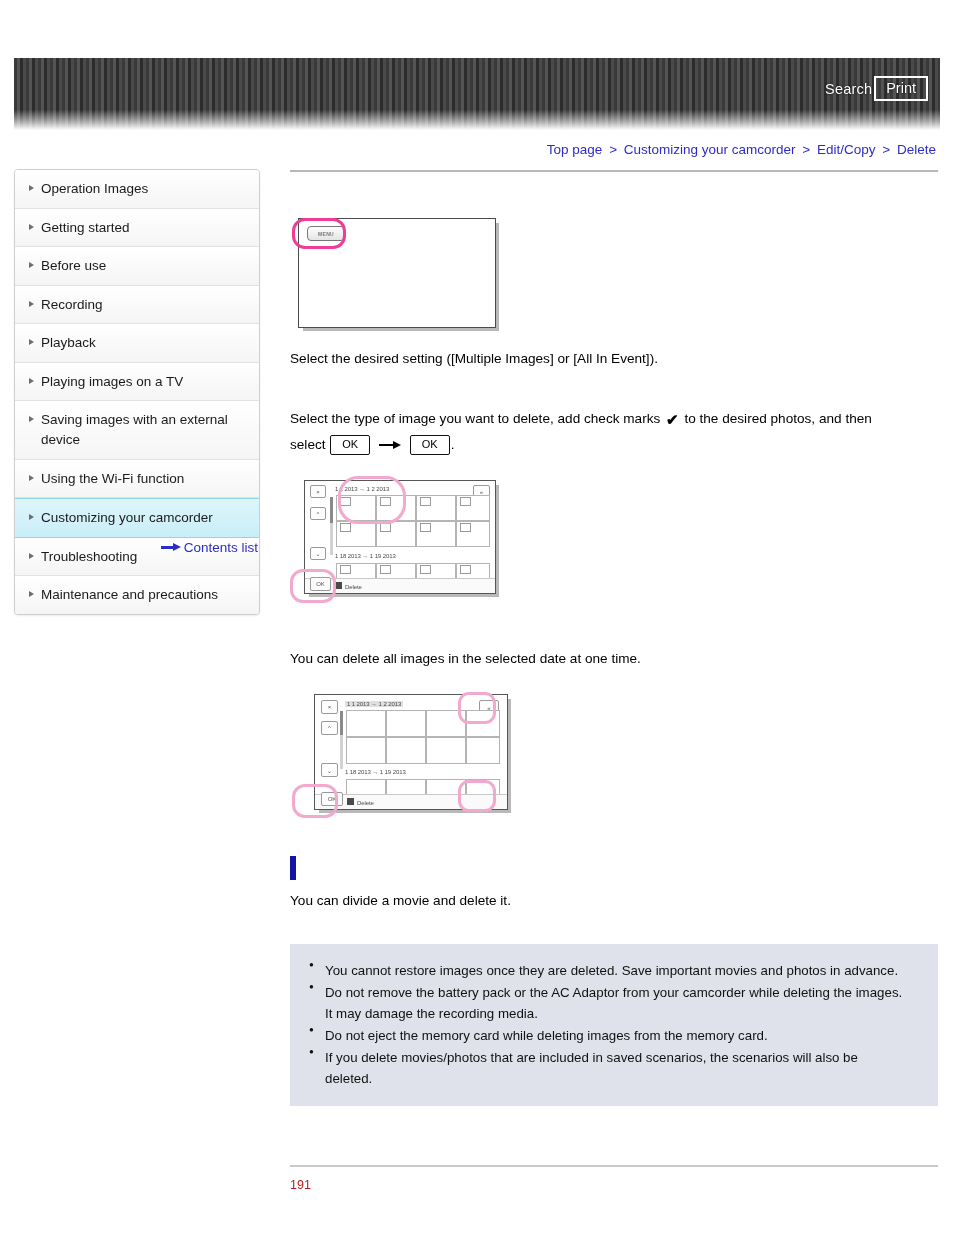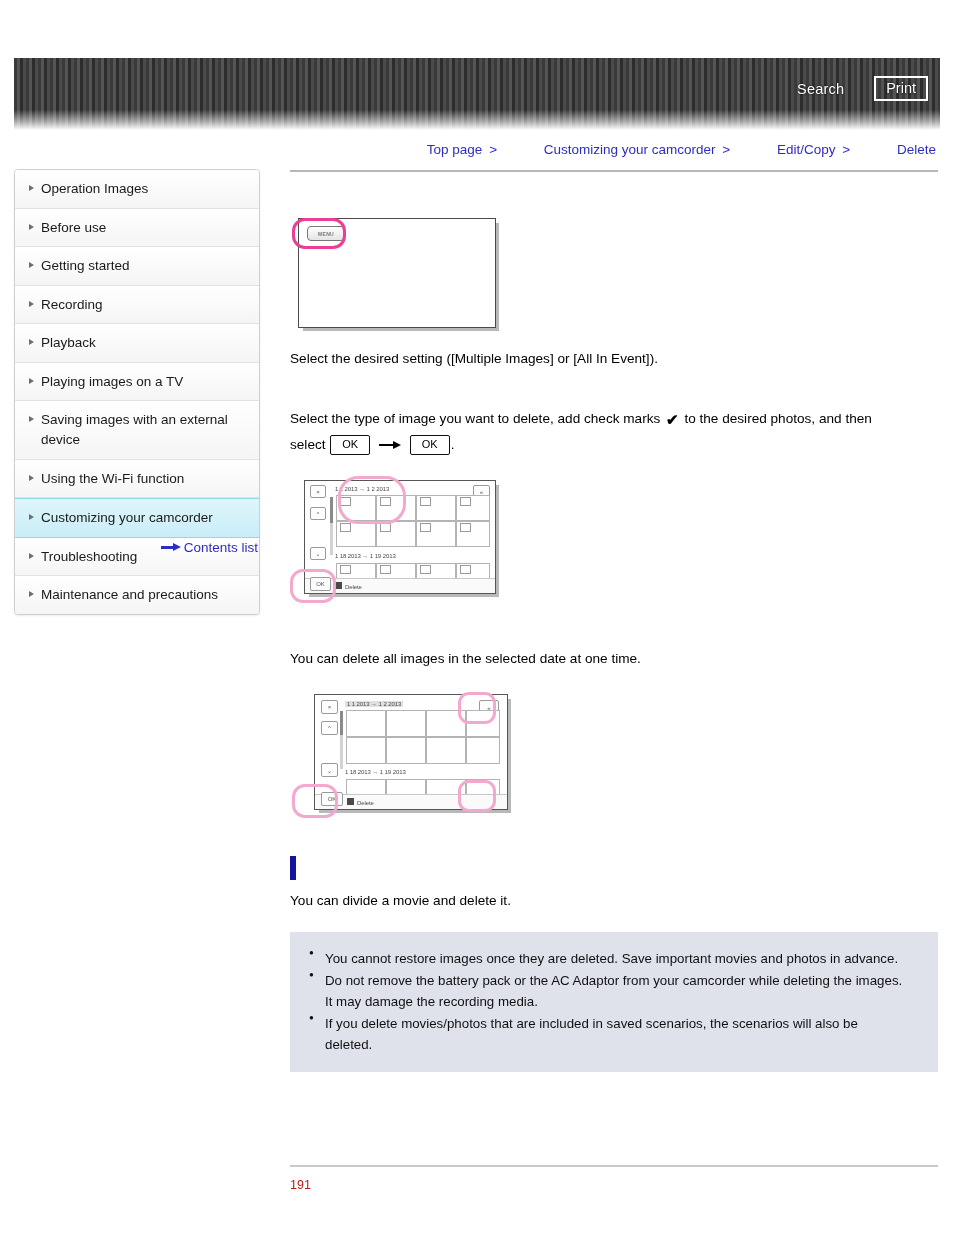--- a/index.html
+++ b/index.html
@@ -36,21 +36,21 @@
          #2c2c2c 6px, #2c2c2c 9px,
          #4a4a4a 9px, #4a4a4a 12px);
     overflow: hidden;
   }
   .header-controls {
     position: absolute;
     right: 12px;
     top: 18px;
     display: flex;
     align-items: center;
-    gap: 30px;
+    gap: 2px;
   }
   .search-link {
     color: #ffffff;
     font-size: 14.5px;
     letter-spacing: .2px;
     text-decoration: none;
     cursor: pointer;
     text-shadow: 0 0 2px #000;
   }
   .print-button {
@@ -65,21 +65,21 @@
 
   
   .breadcrumb {
     position: absolute;
     right: 18px;
     top: 142px;
     font-size: 13.5px;
     color: #2c2cc8;
     white-space: nowrap;
   }
-  .breadcrumb .crumb { color: #2c2cc8; text-decoration: none; cursor: pointer; margin-left: 40px; }
+  .breadcrumb .crumb { color: #2c2cc8; text-decoration: none; cursor: pointer; }
   .breadcrumb .sep { color: #2c2cc8; margin: 0 3px; }
 
   
   .sidebar {
     position: absolute;
     left: 14px;
     top: 169px;
     width: 244px;
     border: 1px solid #cfcfcf;
     border-radius: 4px;
@@ -334,21 +334,21 @@
 
   
   .sec-mark {
     width: 6px;
     height: 24px;
     background: #1414a0;
   }
   .note-box {
     background: #dfe2ea;
     padding: 16px 34px 16px 18px;
-    margin-top: 20px;
+    margin-top: 32px;
   }
   .note-list {
     margin: 0;
     padding: 0;
     list-style: none;
   }
   .note-list li {
     position: relative;
     padding-left: 17px;
     font-size: 13.3px;
@@ -404,25 +404,25 @@
   <span class="crumb">Delete</span>
 </div>
 
 <nav class="sidebar">
   <div class="nav-item">
     <span class="nav-arrow"></span>
     <span class="nav-label">Operation Images</span>
   </div>
   <div class="nav-item">
     <span class="nav-arrow"></span>
+    <span class="nav-label">Getting started</span>
+  </div>
+  <div class="nav-item">
+    <span class="nav-arrow"></span>
     <span class="nav-label">Before use</span>
-  </div>
-  <div class="nav-item">
-    <span class="nav-arrow"></span>
-    <span class="nav-label">Getting started</span>
   </div>
   <div class="nav-item">
     <span class="nav-arrow"></span>
     <span class="nav-label">Recording</span>
   </div>
   <div class="nav-item">
     <span class="nav-arrow"></span>
     <span class="nav-label">Playback</span>
   </div>
   <div class="nav-item">
@@ -602,19 +602,20 @@
   <div style="height:12px;"></div>
 
   <div class="sec-mark"></div>
   <div style="height:10px;"></div>
   <div class="para">You can divide a movie and delete it.</div>
 
   <div class="note-box">
     <ul class="note-list">
       <li>You cannot restore images once they are deleted. Save important movies and photos in advance.</li>
       <li>Do not remove the battery pack or the AC Adaptor from your camcorder while deleting the images. It may damage the recording media.</li>
+      <li>Do not eject the memory card while deleting images from the memory card.</li>
       <li>If you delete movies/photos that are included in saved scenarios, the scenarios will also be deleted.</li>
     </ul>
   </div>
 </div>
 
 <div class="footer-rule"></div>
 <div class="page-no">191</div>
 
 </body></html>

